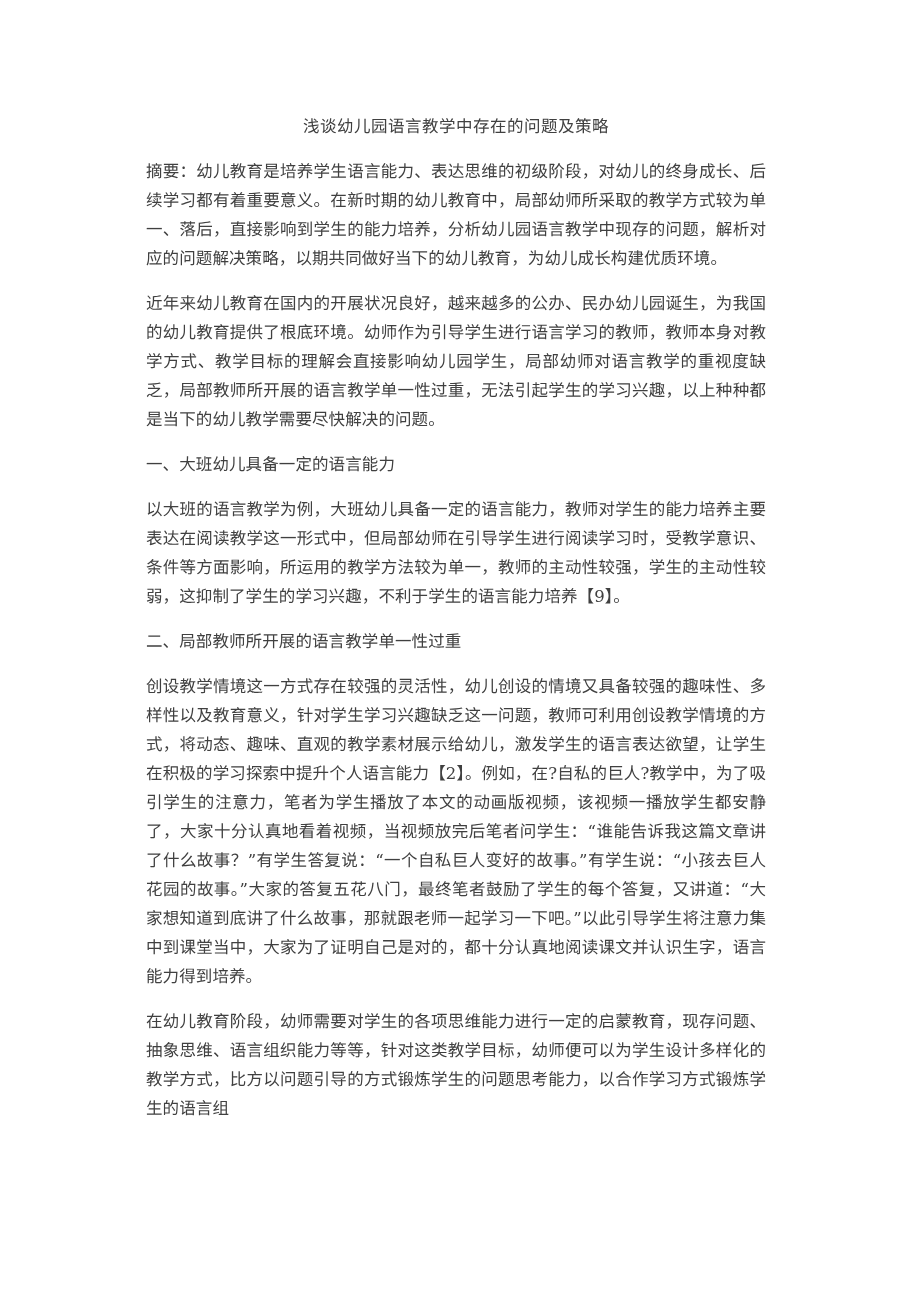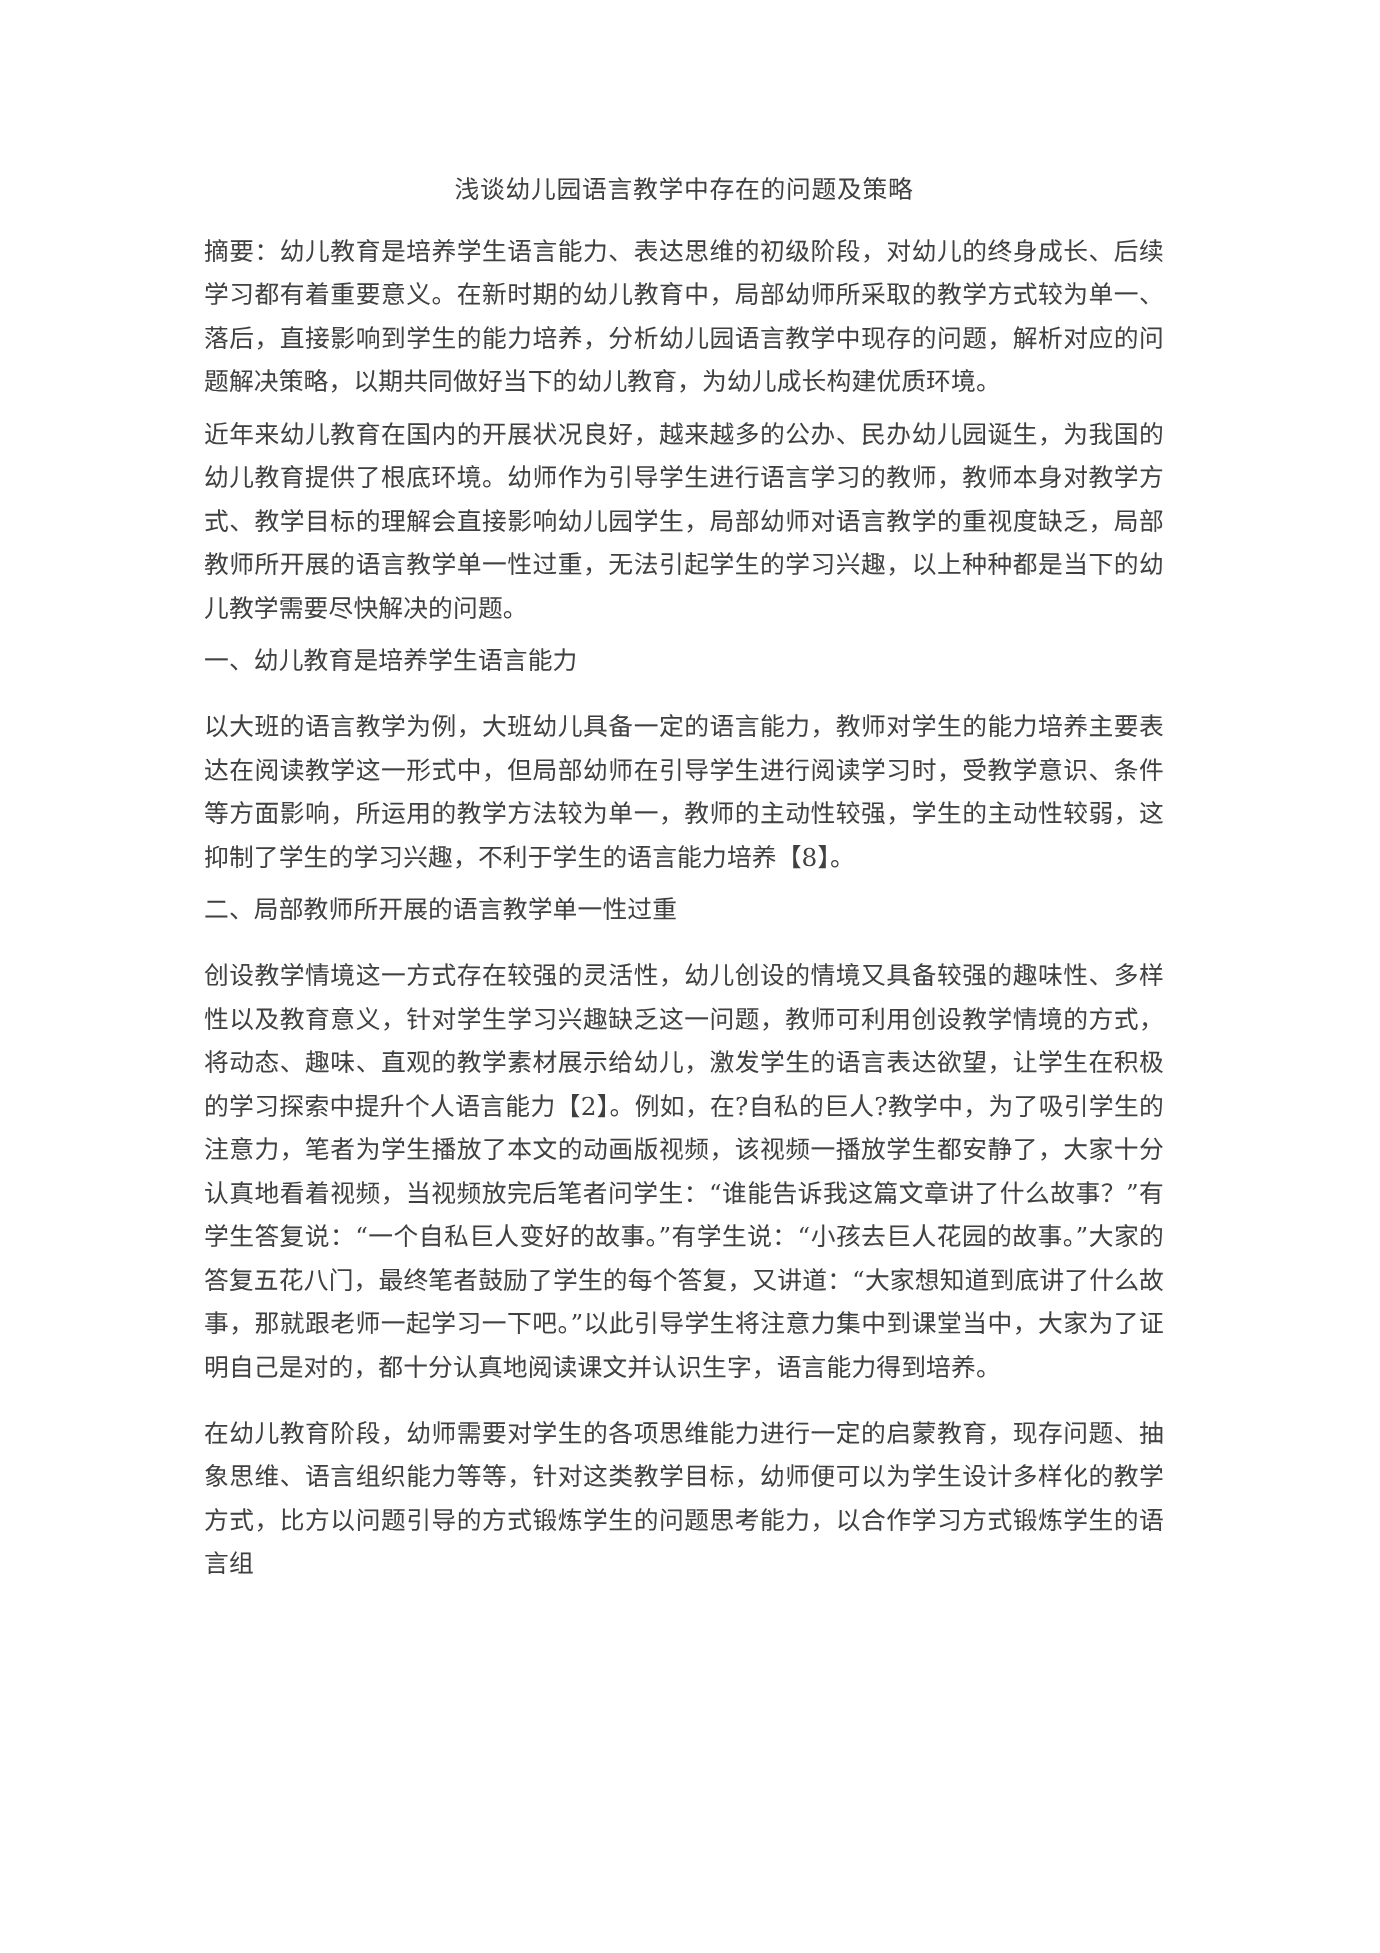--- a/index.html
+++ b/index.html
@@ -23,21 +23,21 @@
   .doc-title {
     margin: 0 0 12px 0;
     font-size: 16.5px;
     font-weight: normal;
     color: #404040;
     text-align: center;
     line-height: 29px;
     letter-spacing: 0.5px;
   }
   .para {
-    margin: 6px;
+    margin: 16px;
     font-size: 16.5px;
     color: #404040;
     line-height: 29px;
     text-align: justify;
     text-justify: inter-character;
     word-break: break-all;
     letter-spacing: 0.1px;
   }
   .para.gap {
     margin-top: 15px;
@@ -47,23 +47,23 @@
 <body>
 
 <div class="page">
   <h1 class="doc-title">浅谈幼儿园语言教学中存在的问题及策略</h1>
 
   <p class="para">摘要：幼儿教育是培养学生语言能力、表达思维的初级阶段，对幼儿的终身成长、后续学习都有着重要意义。在新时期的幼儿教育中，局部幼师所采取的教学方式较为单一、落后，直接影响到学生的能力培养，分析幼儿园语言教学中现存的问题，解析对应的问题解决策略，以期共同做好当下的幼儿教育，为幼儿成长构建优质环境。</p>
 
 
   <p class="para">近年来幼儿教育在国内的开展状况良好，越来越多的公办、民办幼儿园诞生，为我国的幼儿教育提供了根底环境。幼师作为引导学生进行语言学习的教师，教师本身对教学方式、教学目标的理解会直接影响幼儿园学生，局部幼师对语言教学的重视度缺乏，局部教师所开展的语言教学单一性过重，无法引起学生的学习兴趣，以上种种都是当下的幼儿教学需要尽快解决的问题。</p>
 
-  <p class="para">一、幼儿教育是培养学生语言能力</p>
+  <p class="para">一、大班幼儿具备一定的语言能力</p>
 
-  <p class="para gap">以大班的语言教学为例，大班幼儿具备一定的语言能力，教师对学生的能力培养主要表达在阅读教学这一形式中，但局部幼师在引导学生进行阅读学习时，受教学意识、条件等方面影响，所运用的教学方法较为单一，教师的主动性较强，学生的主动性较弱，这抑制了学生的学习兴趣，不利于学生的语言能力培养【8】。</p>
+  <p class="para gap">以大班的语言教学为例，大班幼儿具备一定的语言能力，教师对学生的能力培养主要表达在阅读教学这一形式中，但局部幼师在引导学生进行阅读学习时，受教学意识、条件等方面影响，所运用的教学方法较为单一，教师的主动性较强，学生的主动性较弱，这抑制了学生的学习兴趣，不利于学生的语言能力培养【9】。</p>
 
 
   <p class="para">二、局部教师所开展的语言教学单一性过重</p>
 
   <p class="para gap">创设教学情境这一方式存在较强的灵活性，幼儿创设的情境又具备较强的趣味性、多样性以及教育意义，针对学生学习兴趣缺乏这一问题，教师可利用创设教学情境的方式，将动态、趣味、直观的教学素材展示给幼儿，激发学生的语言表达欲望，让学生在积极的学习探索中提升个人语言能力【2】。例如，在?自私的巨人?教学中，为了吸引学生的注意力，笔者为学生播放了本文的动画版视频，该视频一播放学生都安静了，大家十分认真地看着视频，当视频放完后笔者问学生：“谁能告诉我这篇文章讲了什么故事？”有学生答复说：“一个自私巨人变好的故事。”有学生说：“小孩去巨人花园的故事。”大家的答复五花八门，最终笔者鼓励了学生的每个答复，又讲道：“大家想知道到底讲了什么故事，那就跟老师一起学习一下吧。”以此引导学生将注意力集中到课堂当中，大家为了证明自己是对的，都十分认真地阅读课文并认识生字，语言能力得到培养。</p>
 
   <p class="para gap">在幼儿教育阶段，幼师需要对学生的各项思维能力进行一定的启蒙教育，现存问题、抽象思维、语言组织能力等等，针对这类教学目标，幼师便可以为学生设计多样化的教学方式，比方以问题引导的方式锻炼学生的问题思考能力，以合作学习方式锻炼学生的语言组</p>
 </div>
 
 </body></html>

